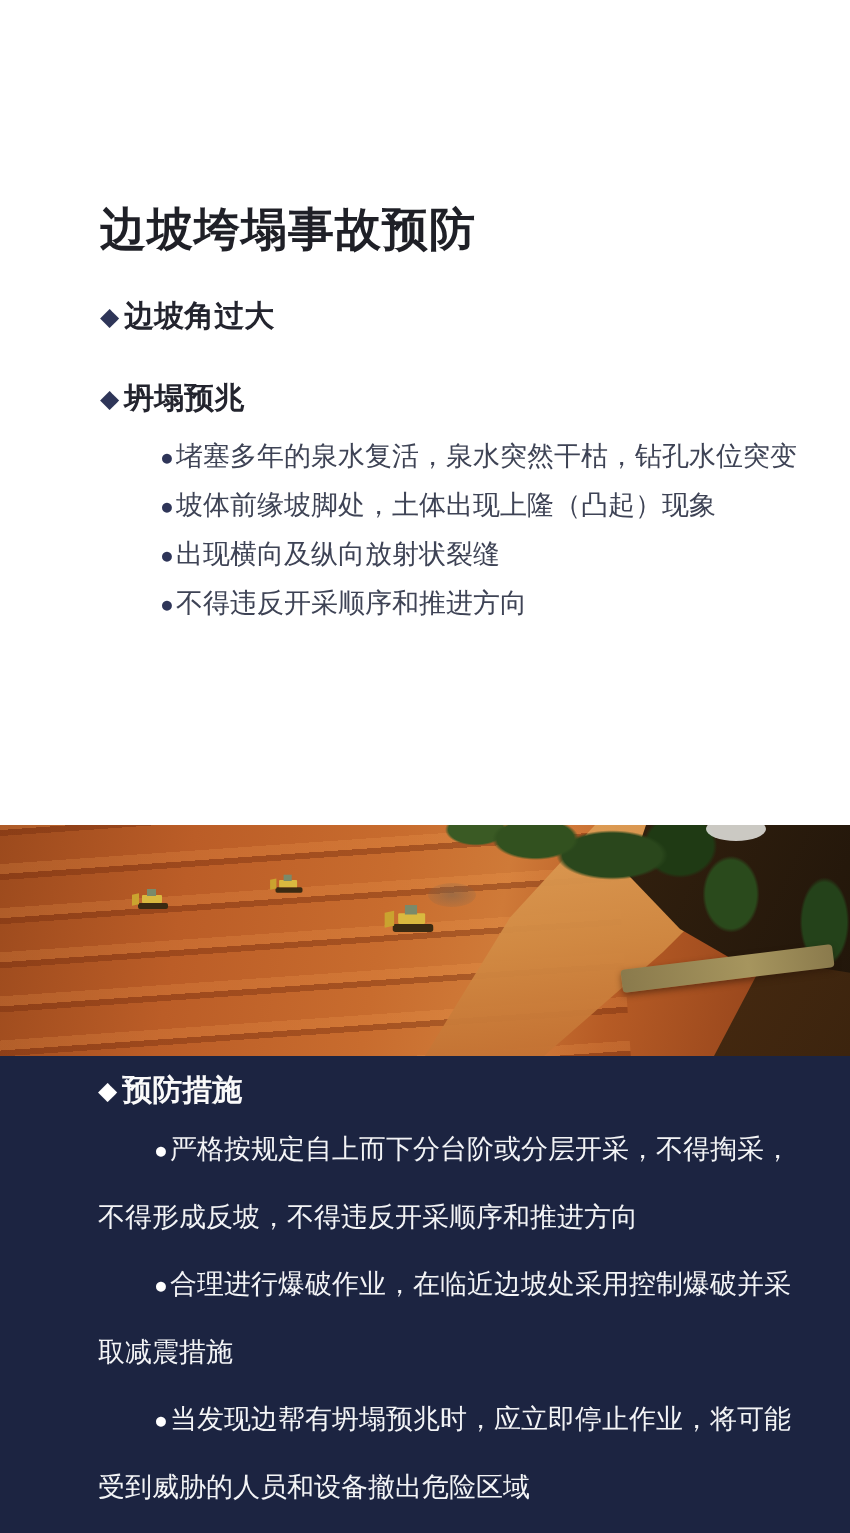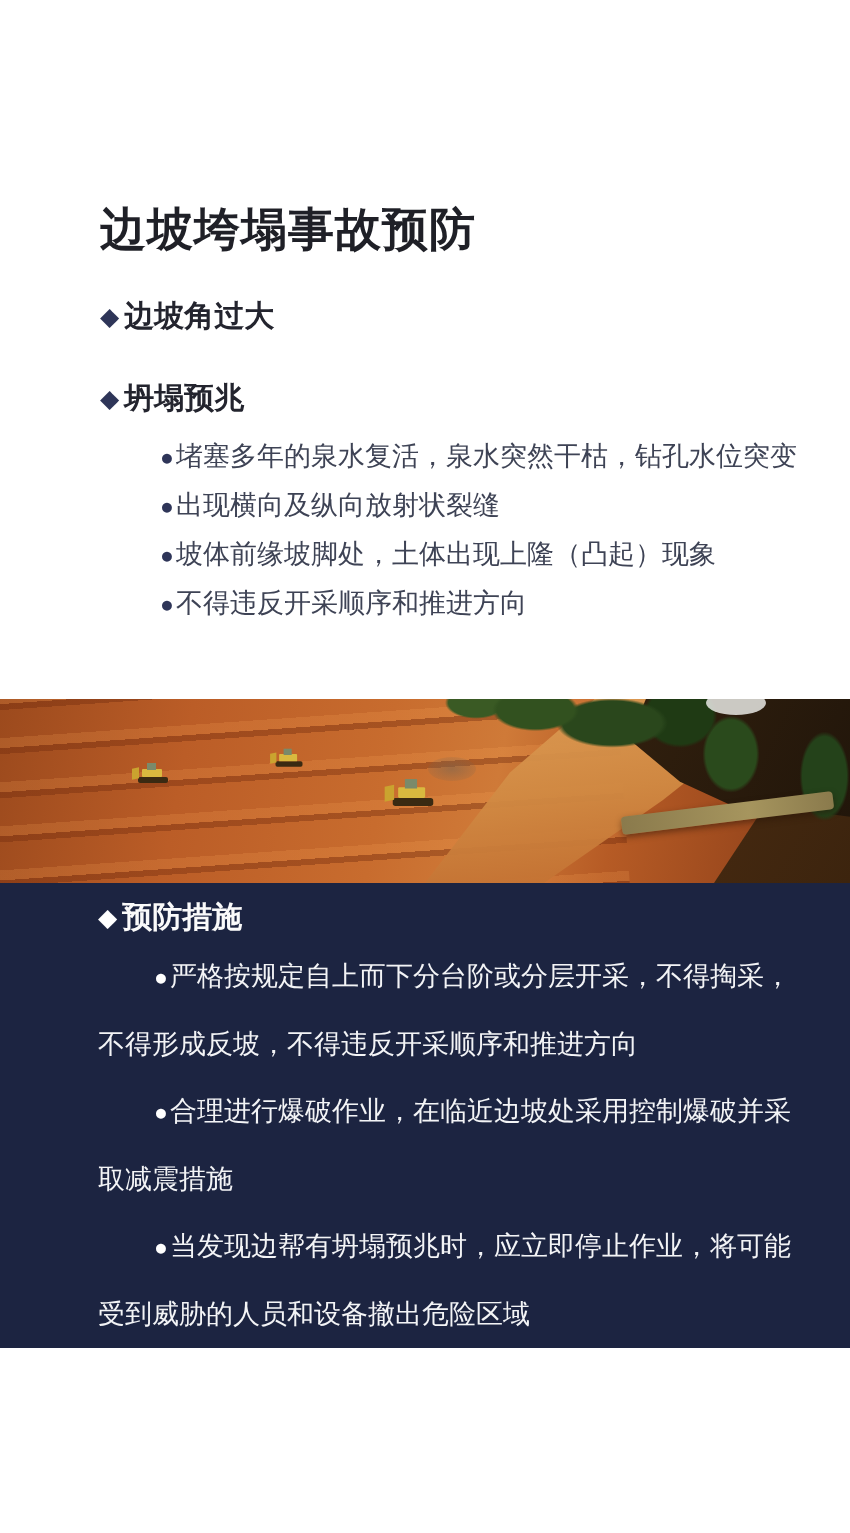--- a/index.html
+++ b/index.html
@@ -1,17 +1,17 @@
 <!DOCTYPE html>
 <html><head>
 <meta charset="utf-8">
 <style>
   html,body{margin:0;padding:0;background:#ffffff;}
   body{font-family:"Liberation Sans","DejaVu Sans",sans-serif;}
-  .page{width:850px;height:1348px;position:relative;background:#ffffff;overflow:hidden;display:flex;flex-direction:column;}
+  .page{width:850px;height:1533px;position:relative;background:#ffffff;overflow:hidden;display:flex;flex-direction:column;}
 
   
   .top{height:825px;box-sizing:border-box;padding:202px 28px 0 100px;}
   .title{margin:0;font-size:46px;line-height:54px;font-weight:900;color:#1f2027;letter-spacing:1px;}
   .sec-heading{display:flex;align-items:center;font-size:30px;font-weight:800;color:#23242e;line-height:36px;}
   .diamond{color:#2e3558;font-size:25px;margin-right:5px;}
   .sec1 .sec-heading{margin-top:42px;}
   .sec2 .sec-heading{margin-top:46px;}
   ul.blist{list-style:none;margin:10px 0 0 0;padding:0 0 0 60px;}
   .sec2 ul.blist{margin-top:16px;}
@@ -76,22 +76,22 @@
       </div>
     </div>
 
     <div class="sec sec2">
       <div class="sec-heading">
         <span class="diamond">◆</span>
         <span>坍塌预兆</span>
       </div>
       <ul class="blist">
         <li class="bitem"><span class="dot">●</span><span>堵塞多年的泉水复活，泉水突然干枯，钻孔水位突变</span></li>
+        <li class="bitem"><span class="dot">●</span><span>坡体前缘坡脚处，土体出现上隆（凸起）现象</span></li>
         <li class="bitem"><span class="dot">●</span><span>出现横向及纵向放射状裂缝</span></li>
-        <li class="bitem"><span class="dot">●</span><span>坡体前缘坡脚处，土体出现上隆（凸起）现象</span></li>
         <li class="bitem"><span class="dot">●</span><span>不得违反开采顺序和推进方向</span></li>
       </ul>
     </div>
   </div>
 
   <div class="photo">
     <div class="terraces"></div>
     <div class="slide"></div>
     <div class="cliff"></div>
     <div class="cliff-foot"></div>

